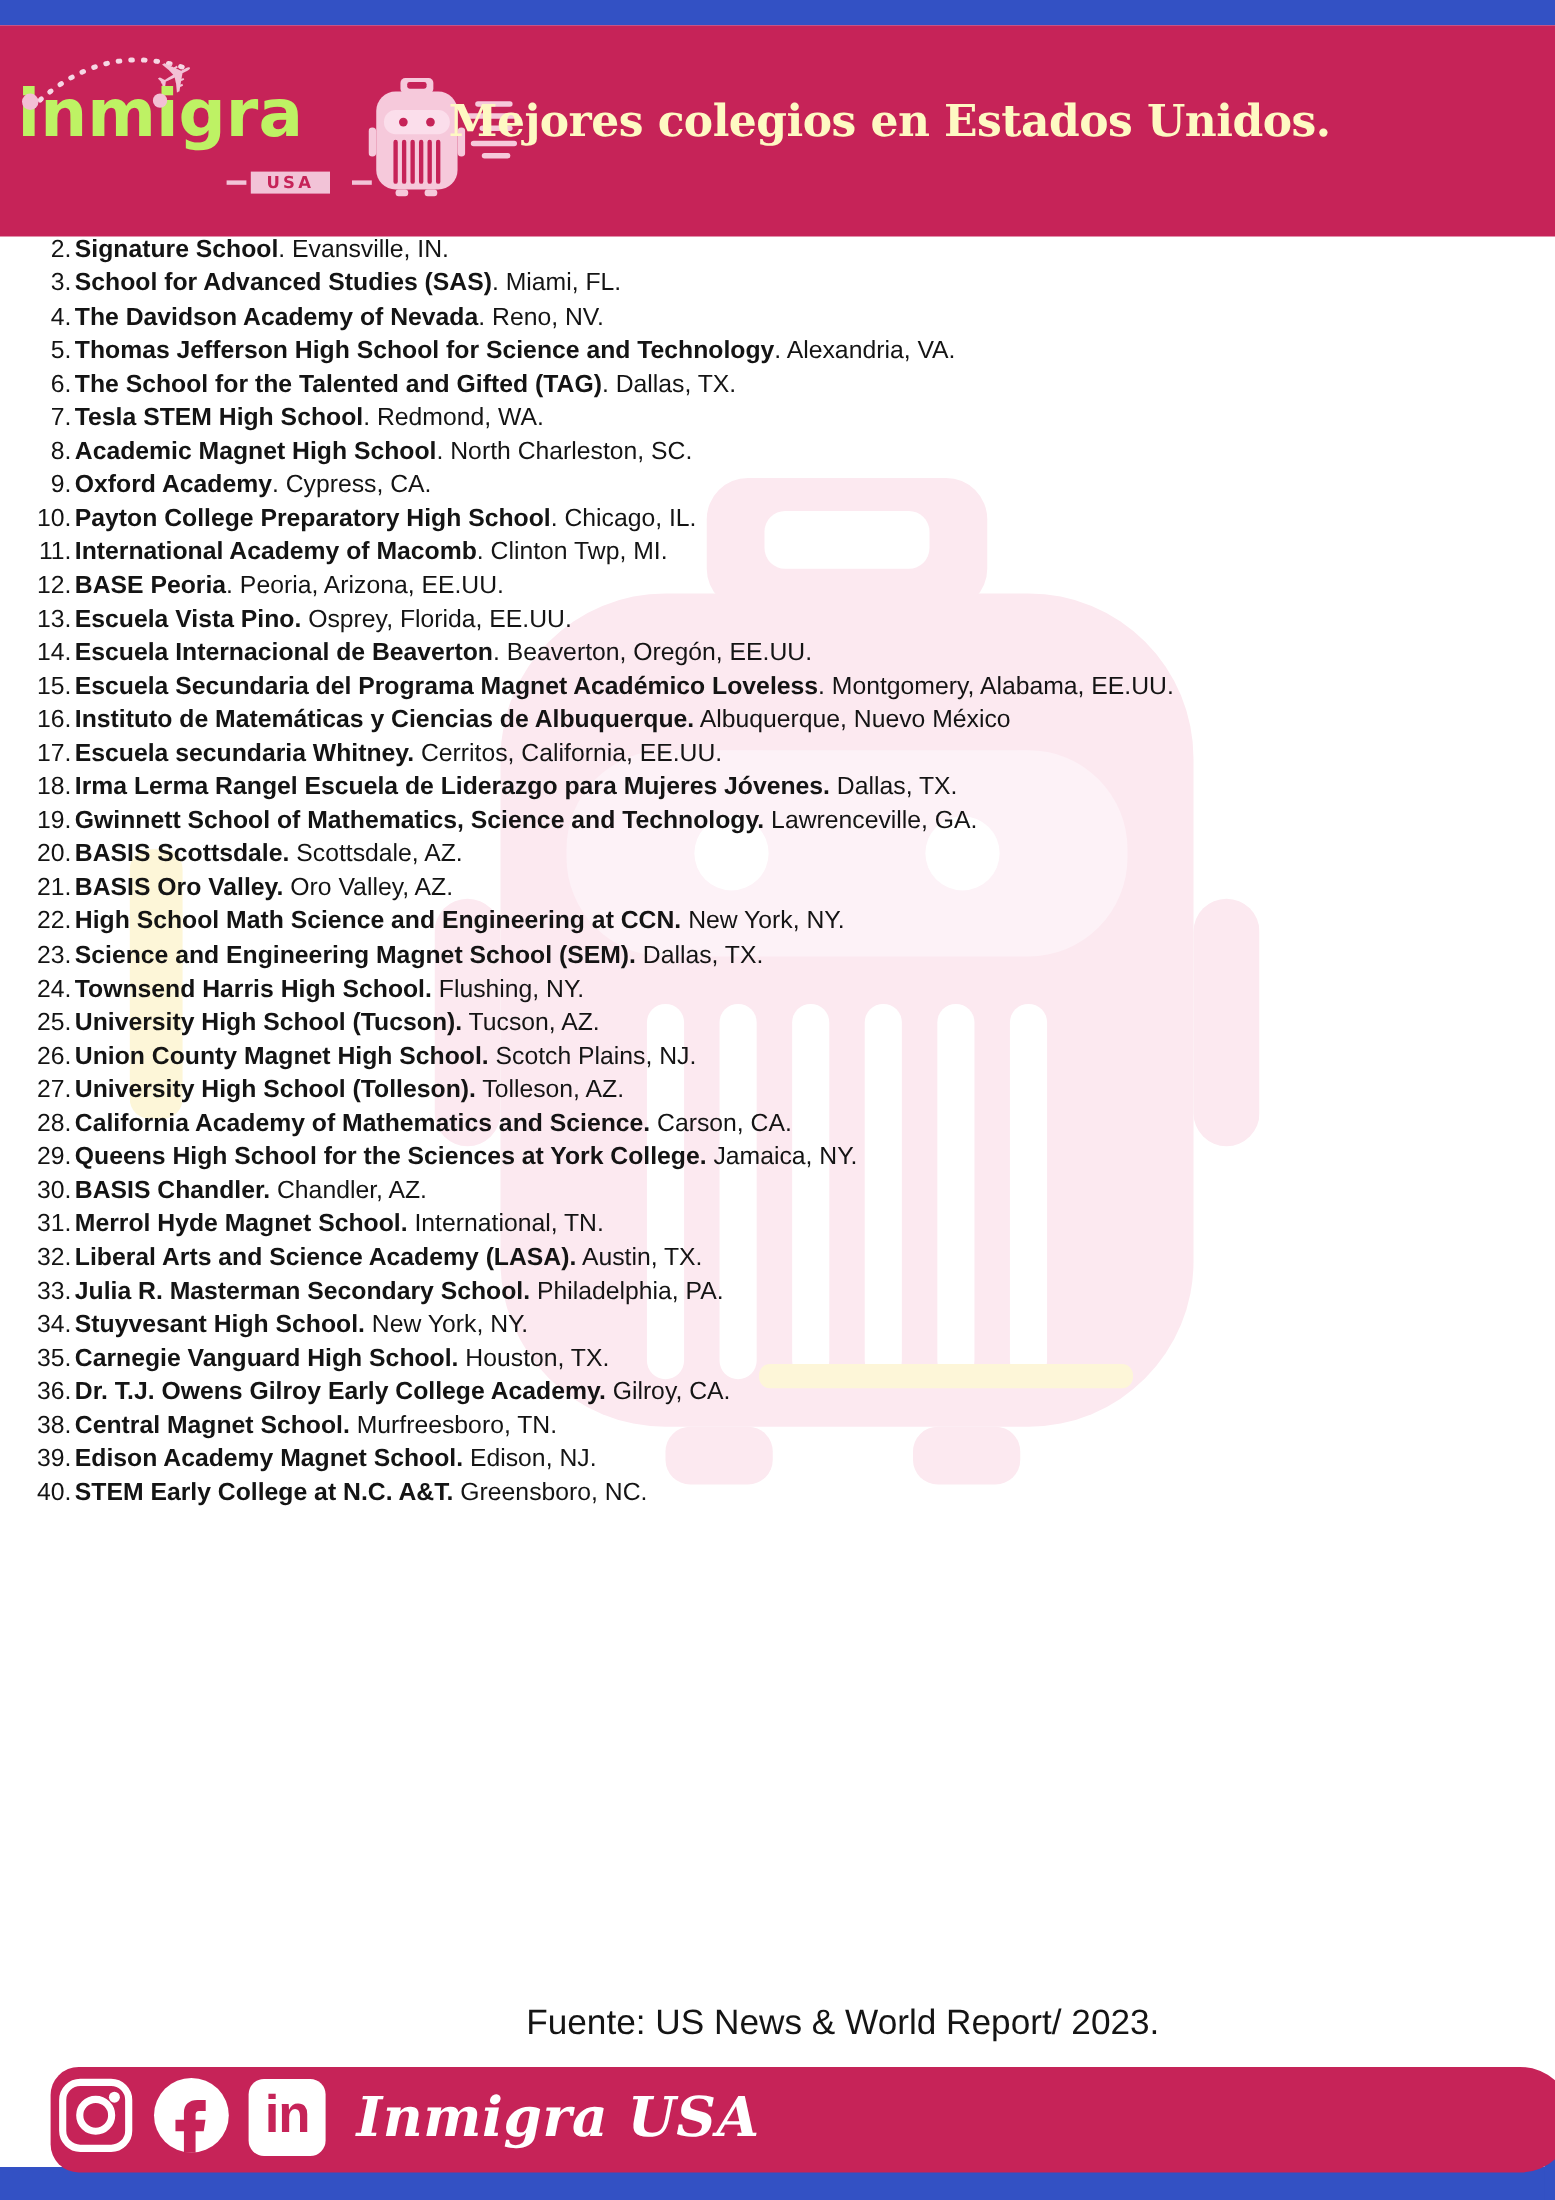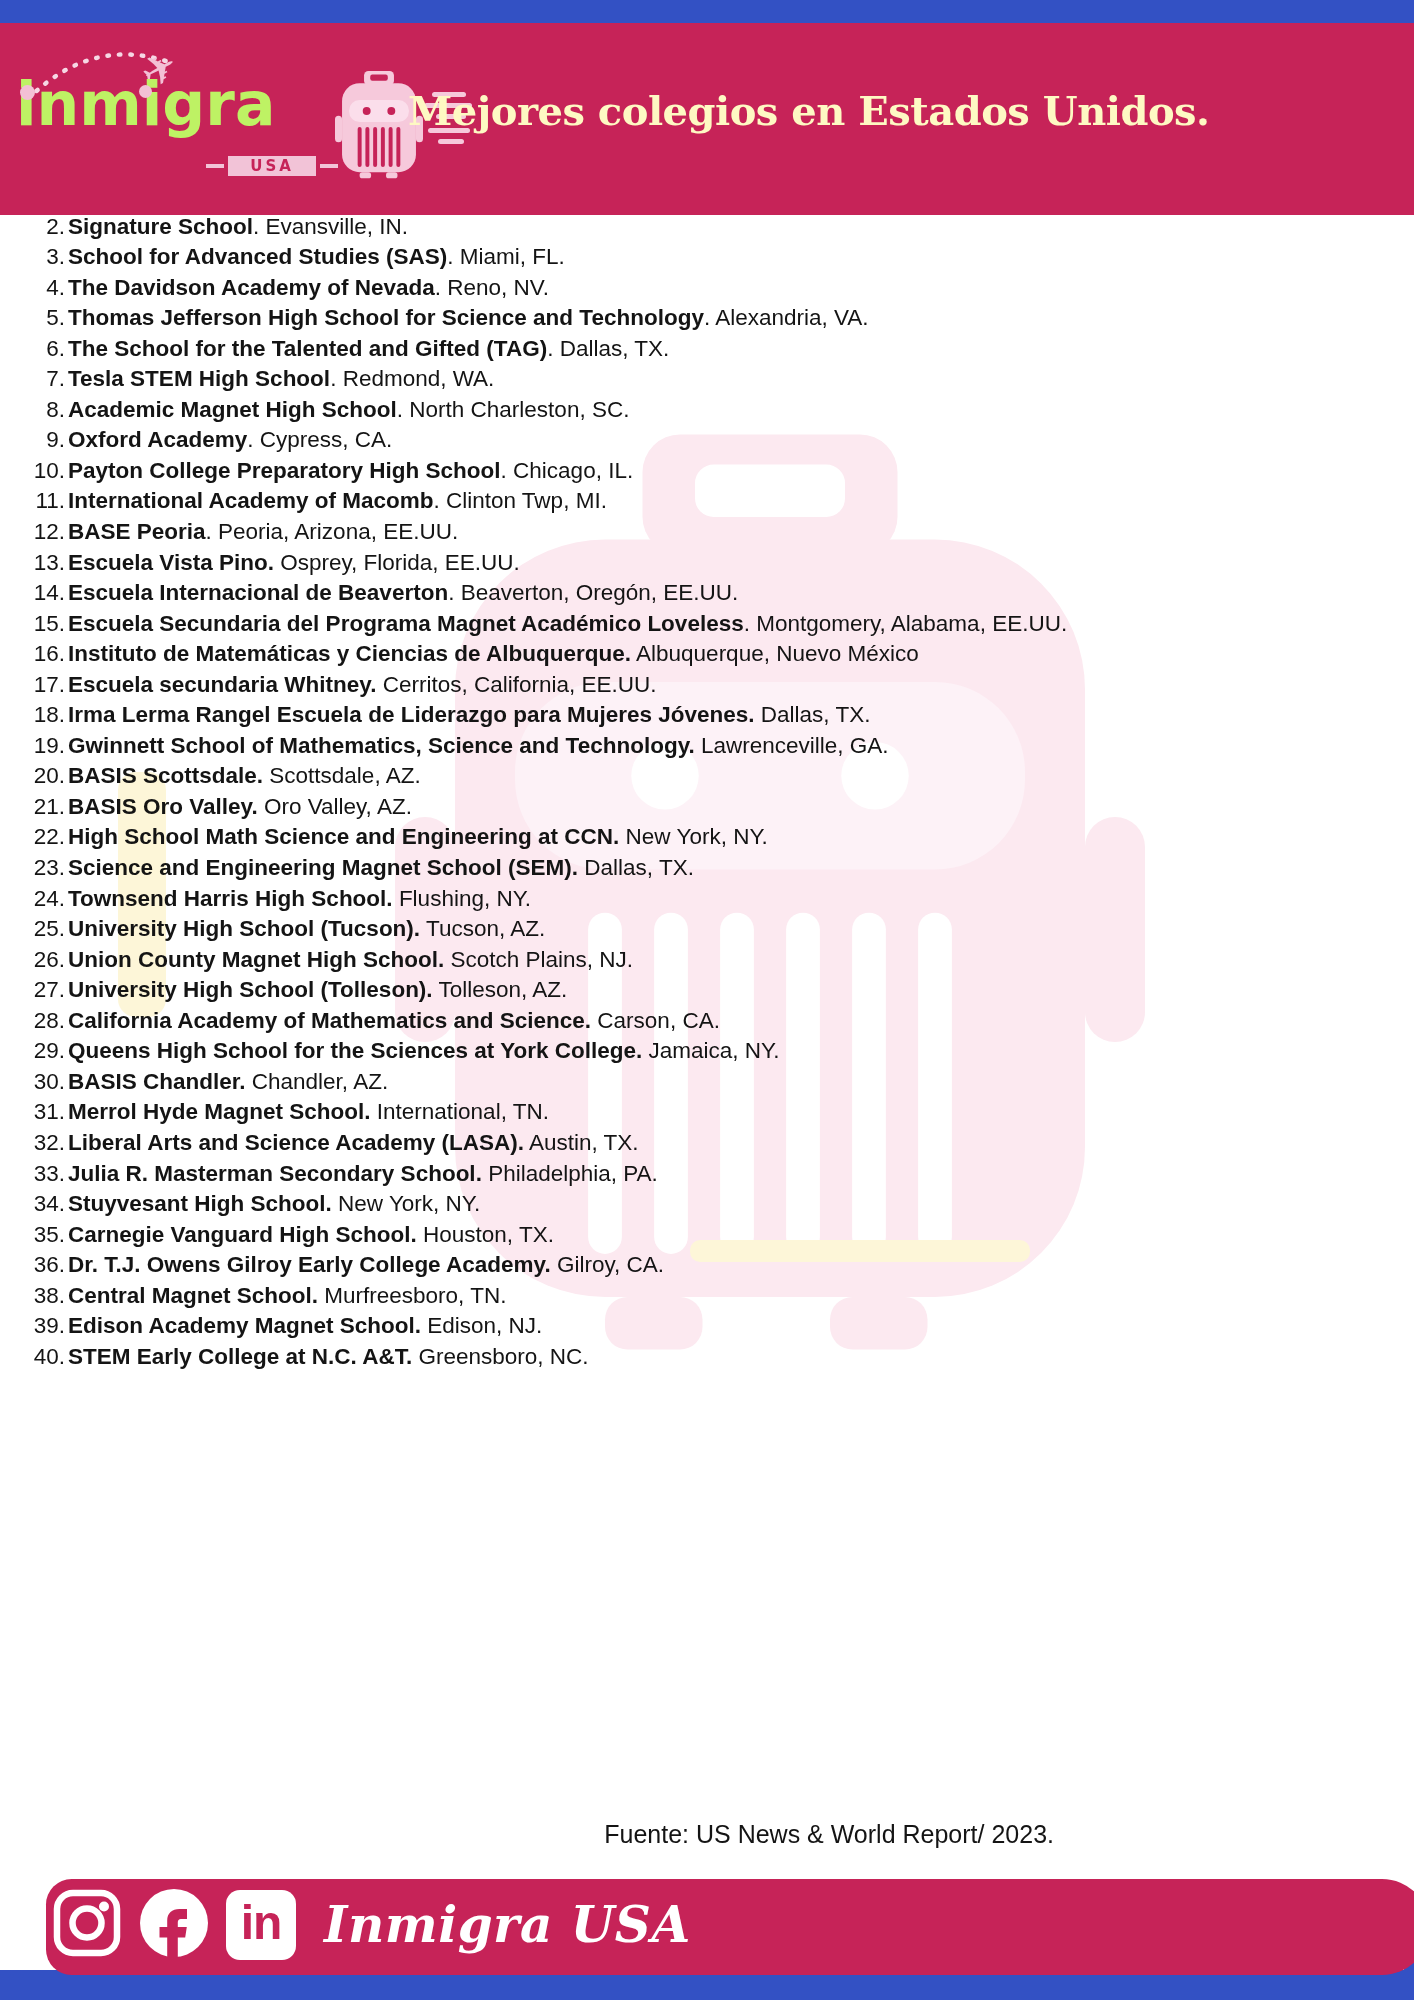--- a/index.html
+++ b/index.html
@@ -30,21 +30,21 @@
   }
   .logo-word {
     position:absolute; left:16px; top:46px;
     font-family:"DejaVu Sans", sans-serif; font-weight:bold;
     font-size:60px; letter-spacing:0px; color:#bef264;
   }
   .i-dot { position:absolute; width:15px; height:15px; border-radius:50%; background:#f3c0d5; }
   .i-dot.d1 { left:20px; top:62px; }
   .i-dot.d2 { left:139px; top:62px; width:13px; height:13px; }
   .usa-box {
-    position:absolute; left:228px; top:133px; width:88px; height:20px;
+    position:absolute; left:228px; top:133px; width:72px; height:20px;
     background:#f2c3d7; display:flex; align-items:center; justify-content:center;
   }
   .usa-box span {
     font-family:"DejaVu Sans", sans-serif; font-weight:bold; font-size:15px;
     letter-spacing:3px; color:#c62358;
   }
   .usa-dash { position:absolute; height:4px; background:#f2c3d7; top:141px; }
   .usa-dash.l { left:206px; width:18px; }
   .usa-dash.r { left:320px; width:18px; }
   .robot-header { position:absolute; left:335px; top:37px; }
@@ -68,21 +68,21 @@
     font-size:22.5px; line-height:30.55px; color:#141414;
   }
   ol.school-list li { display:flex; white-space:nowrap; }
   .num { width:37px; text-align:right; flex:none; }
   .entry { margin-left:3px; }
   .school { font-weight:bold; }
 
   
   .source {
     position:absolute; left:0; top:1820px; width:1054px; text-align:right;
-    font-size:25px; color:#141414; z-index:1;
+    font-size:32px; color:#141414; z-index:1;
   }
 
   
   .footer-bar {
     position:absolute; left:8px; top:1879px; width:1384px; height:96px;
     background:#c62358; border-radius:32px 60px 60px 32px; z-index:4;margin-left:38px;
   }
   .ig-icon { position:absolute; left:6px; top:9px; }
   .fb-icon { position:absolute; left:93px; top:9px; }
   .li-icon {

